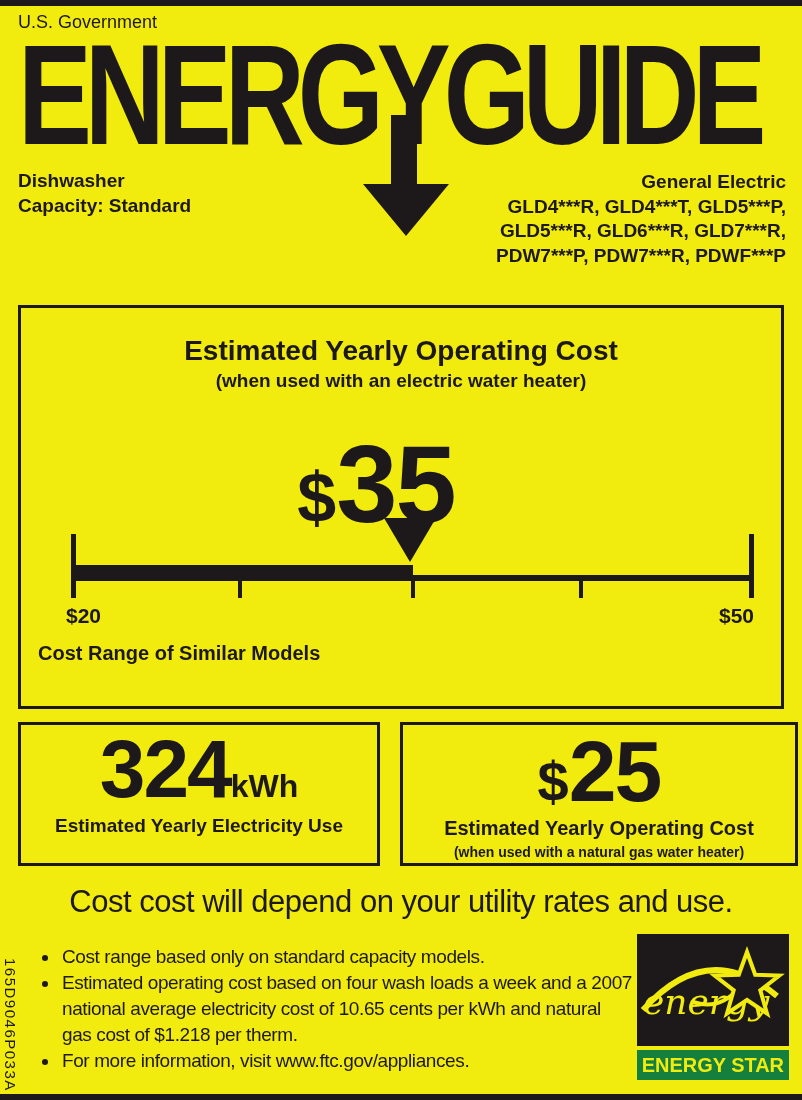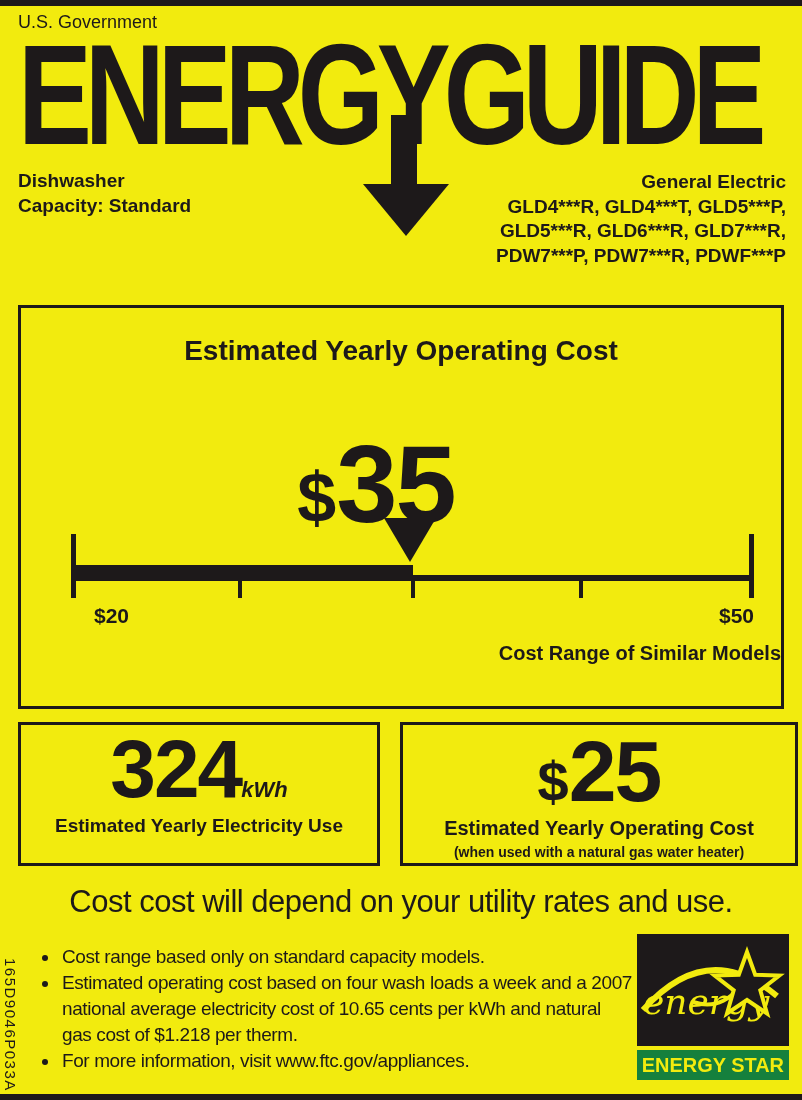--- a/index.html
+++ b/index.html
@@ -34,29 +34,29 @@
   .cb-value .cur{font-size:70px;font-weight:bold;}
   .cb-value .num{font-size:110px;font-weight:bold;letter-spacing:-2px;}
   .marker{position:absolute;left:363px;top:210px;width:0;height:0;
     border-left:26px solid transparent;border-right:26px solid transparent;border-top:44px solid #1d191a;}
   .thickbar{position:absolute;left:53px;top:257px;width:339px;height:16px;background:#1d191a;}
   .thinline{position:absolute;left:392px;top:267px;width:339px;height:6px;background:#1d191a;}
   .cap{position:absolute;top:226px;width:5px;height:64px;background:#1d191a;}
   .cap.l{left:50px;} .cap.r{left:728px;}
   .tick{position:absolute;top:273px;width:4px;height:17px;background:#1d191a;}
   .t1{left:217px;} .t2{left:390px;} .t3{left:558px;}
-  .smin{position:absolute;left:45px;top:296px;font-size:21px;font-weight:bold;margin-left:28px;}
+  .smin{position:absolute;left:45px;top:296px;font-size:21px;font-weight:bold;}
   .smax{position:absolute;right:27px;top:296px;font-size:21px;font-weight:bold;}
-  .cb-caption{position:absolute;left:0;top:334px;width:100%;text-align:right;font-size:20px;font-weight:bold;}
+  .cb-caption{position:absolute;left:17px;top:334px;width:100%;text-align:left;font-size:20px;font-weight:bold;}
 
   .kwhbox{position:absolute;left:18px;top:722px;width:356px;height:138px;border:3px solid #1d191a;}
   .gasbox{position:absolute;left:400px;top:722px;width:380px;height:138px;border:3px solid #1d191a;padding-left:12px;}
   .bigline{position:absolute;left:0;top:0;width:100%;text-align:center;white-space:nowrap;line-height:1.08;}
   .kwhbox .num{font-size:82px;font-weight:bold;letter-spacing:-2px;}
-  .kwhbox .unit{font-size:22px;font-weight:bold;font-style:italic;}
+  .kwhbox .unit{font-size:32px;font-weight:bold;}
   .kwh-cap{position:absolute;left:0;top:90px;width:100%;text-align:center;font-size:19px;font-weight:bold;}
   .gasbox .cur{font-size:56px;font-weight:bold;}
   .gasbox .num{font-size:86px;font-weight:bold;letter-spacing:-2px;}
   .gas-cap{position:absolute;left:0;top:92px;width:100%;text-align:center;font-size:20px;font-weight:bold;}
   .gas-sub{position:absolute;left:0;top:119px;width:100%;text-align:center;font-size:14px;font-weight:bold;}
 
   .disclaimer{position:absolute;left:0;top:884px;width:802px;text-align:center;font-size:31px;letter-spacing:-0.5px;}
 
   .notes{position:absolute;left:40px;top:944px;width:575px;margin:0;padding:0 0 0 20px;
     font-size:19px;line-height:26px;letter-spacing:-0.4px;}
@@ -91,20 +91,21 @@
 
   <div class="models">
     <div>General Electric</div>
     <div>GLD4***R, GLD4***T, GLD5***P,</div>
     <div>GLD5***R, GLD6***R, GLD7***R,</div>
     <div>PDW7***P, PDW7***R, PDWF***P</div>
   </div>
 
   <div class="costbox">
     <div class="cb-title">Estimated Yearly Operating Cost</div>
+    <div class="cb-sub">(when used with an electric water heater)</div>
     <div class="cb-value">
       <span class="cur">$</span><span class="num">35</span>
     </div>
     <div class="marker"></div>
     <div class="thickbar"></div>
     <div class="thinline"></div>
     <div class="cap l"></div>
     <div class="cap r"></div>
     <div class="tick t1"></div>
     <div class="tick t2"></div>

